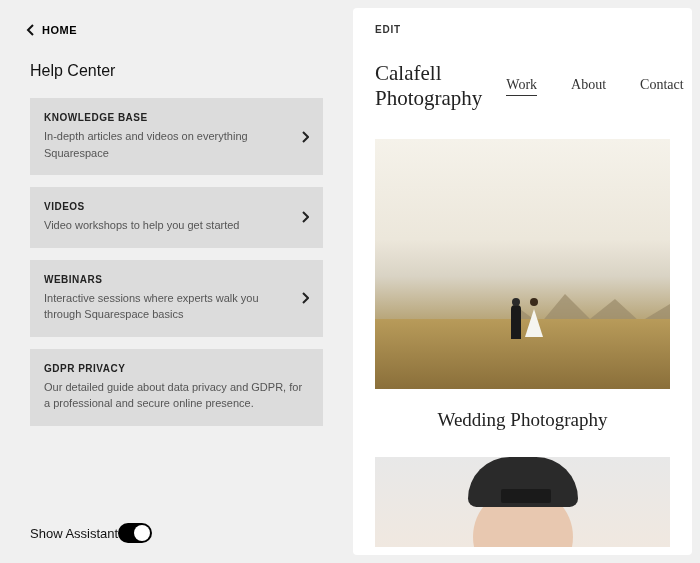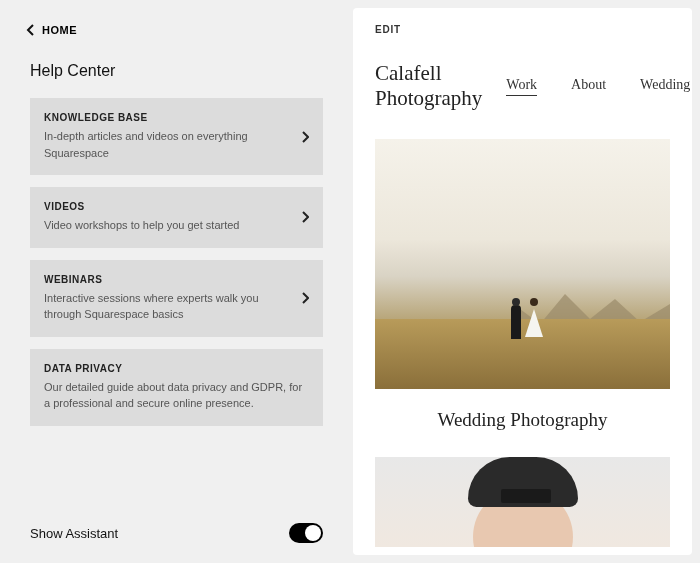--- a/index.html
+++ b/index.html
@@ -62,21 +62,21 @@
   line-height: 1.5;
   color: #555;
 }
 .card-chevron {
   margin-left: 8px;
   display: flex;
 }
 .assistant-row {
   display: flex;
   align-items: center;
-  justify-content: space-between;
+  justify-content: flex-start;
   padding: 12px 22px 12px 22px;
   font-size: 13px;
   color: #111;
   background: #f0f0f0;
 }
 .toggle {
   width: 34px;
   height: 20px;
   background: #000;
   border-radius: 10px;
@@ -298,41 +298,41 @@
       <div class="card-chevron">
         <svg width="8" height="12" viewBox="0 0 8 12">
             <path d="M2 1 L7 6 L2 11" stroke="#222" stroke-width="2" fill="none"></path>
           </svg>
       </div>
     </div>
 
 
     <div class="card">
       <div class="card-body">
-        <div class="card-title">DATA PRIVACY</div>
+        <div class="card-title">GDPR PRIVACY</div>
         <div class="card-desc">Our detailed guide about data privacy and GDPR, for a professional and secure online presence.</div>
       </div>
     </div>
   </div>
 
   <div class="assistant-row">
     <span>Show Assistant</span>
     <div class="toggle"></div>
   </div>
 </div>
 
 <div class="right-panel">
   <div class="edit-bar">EDIT</div>
 
   <div class="site-header">
     <div class="site-title">Calafell Photography</div>
     <div class="site-nav">
       <span class="nav-item active">Work</span>
       <span class="nav-item">About</span>
-      <span class="nav-item">Wedding</span>
+      <span class="nav-item">Contact</span>
     </div>
   </div>
 
   <div class="content">
     <div class="hero">
       <div class="mountains">
         <svg viewBox="0 0 170 50" preserveAspectRatio="none">
           <path d="M0 50 L20 25 L40 40 L65 10 L90 35 L115 15 L140 38 L170 20 L170 50 Z" fill="#9a8a6a" opacity="0.7"></path>
         </svg>
       </div>

